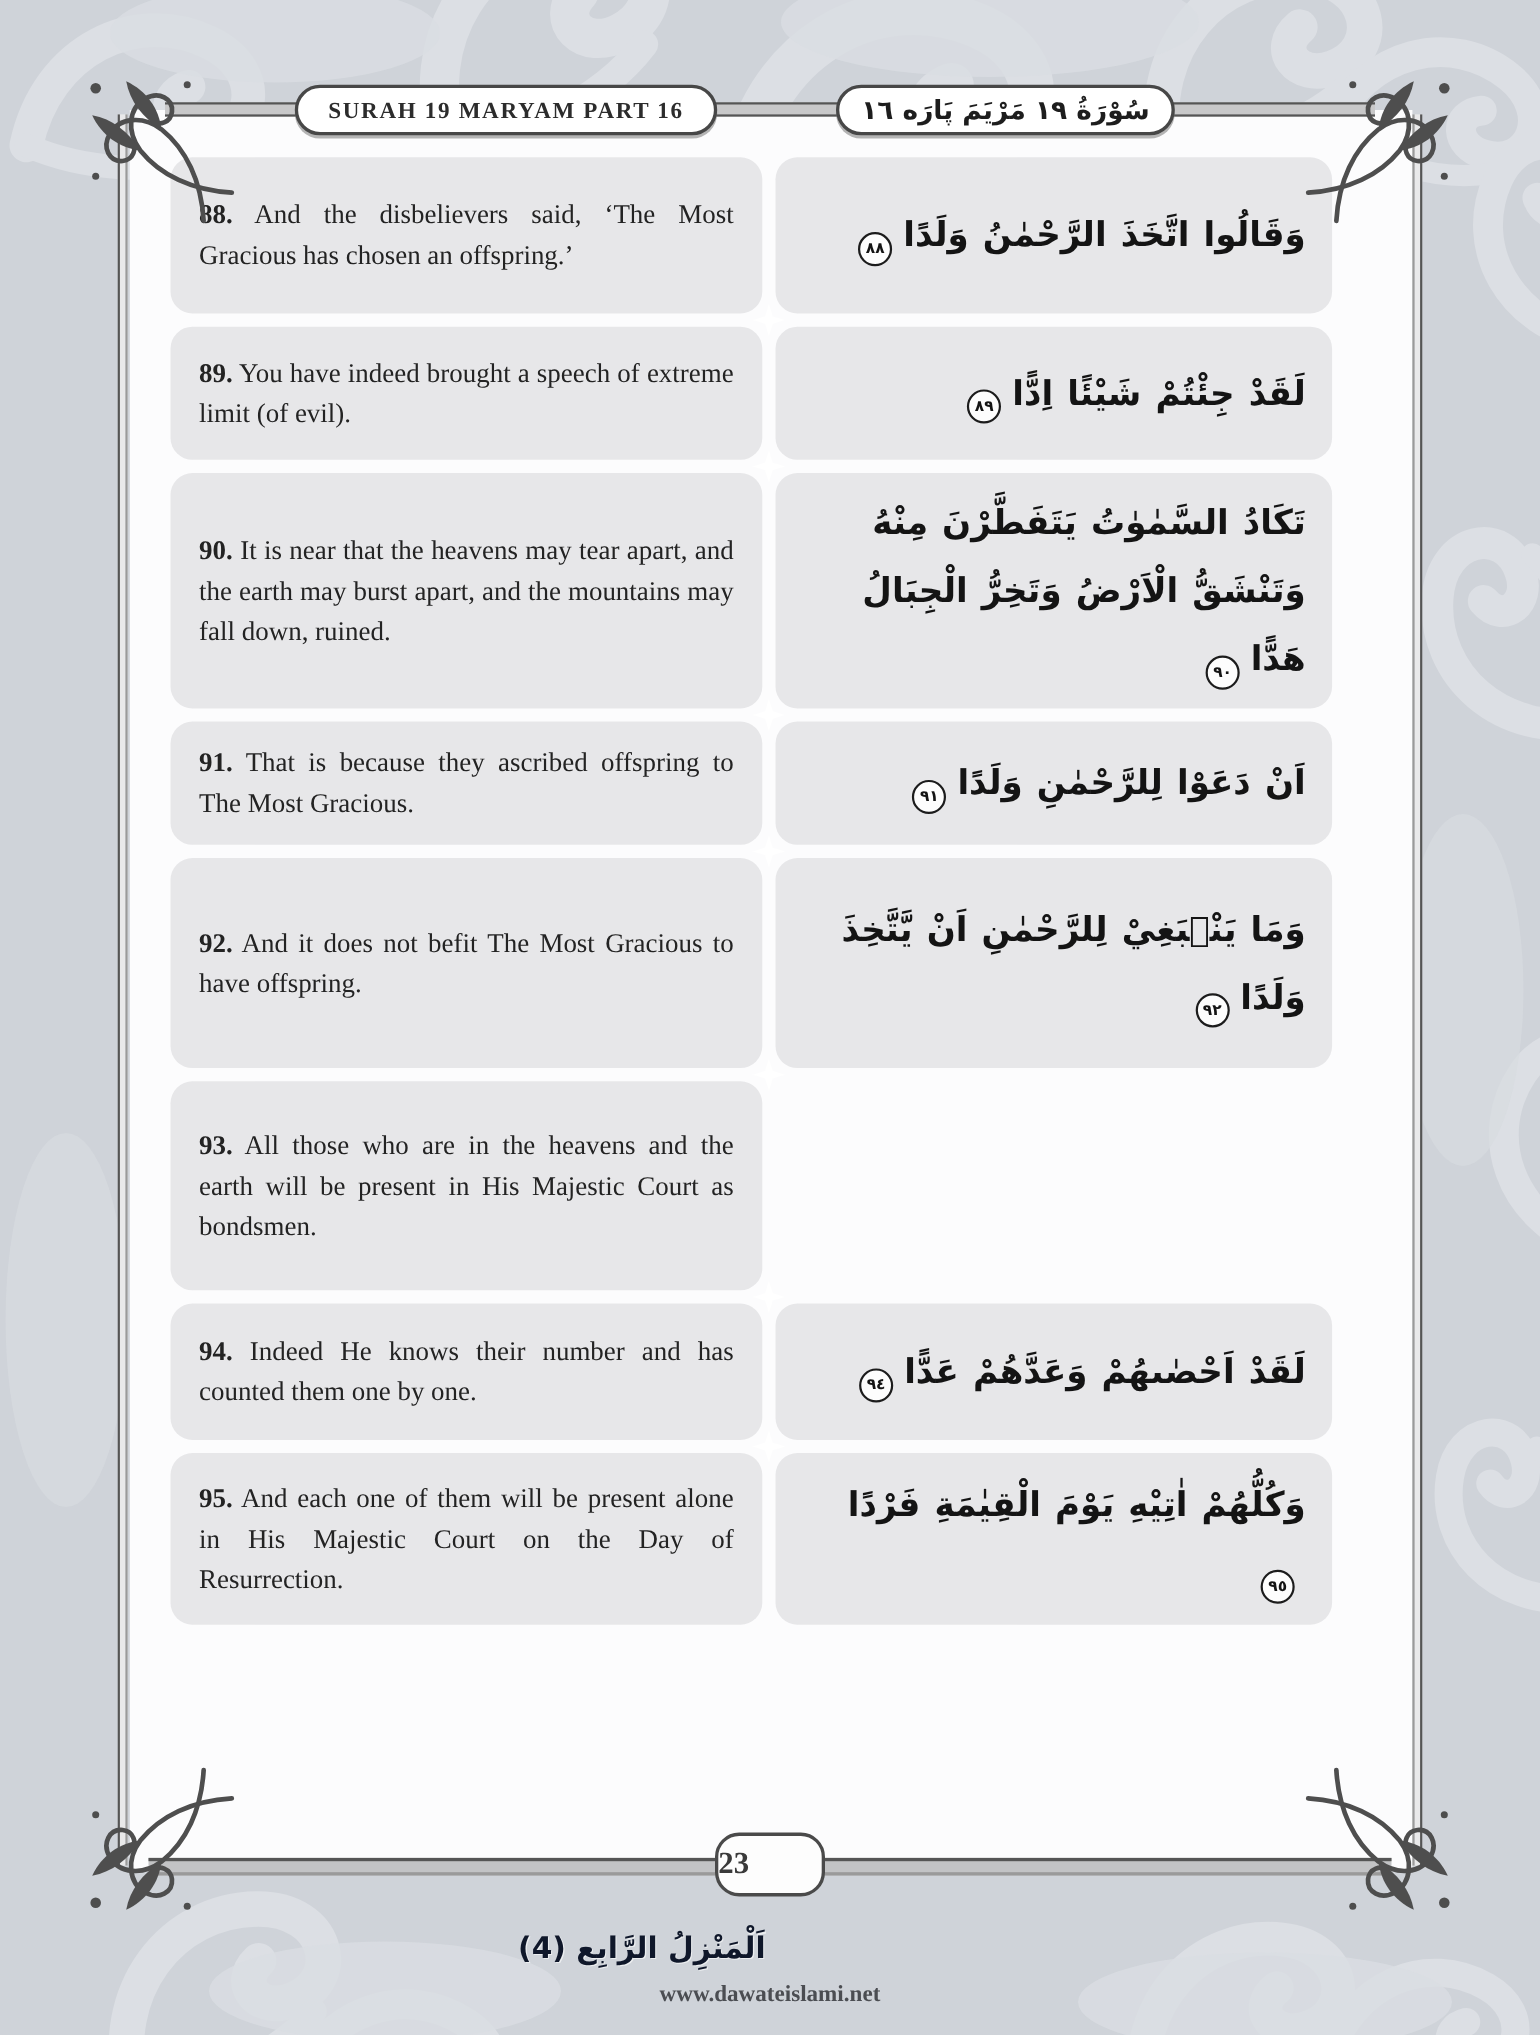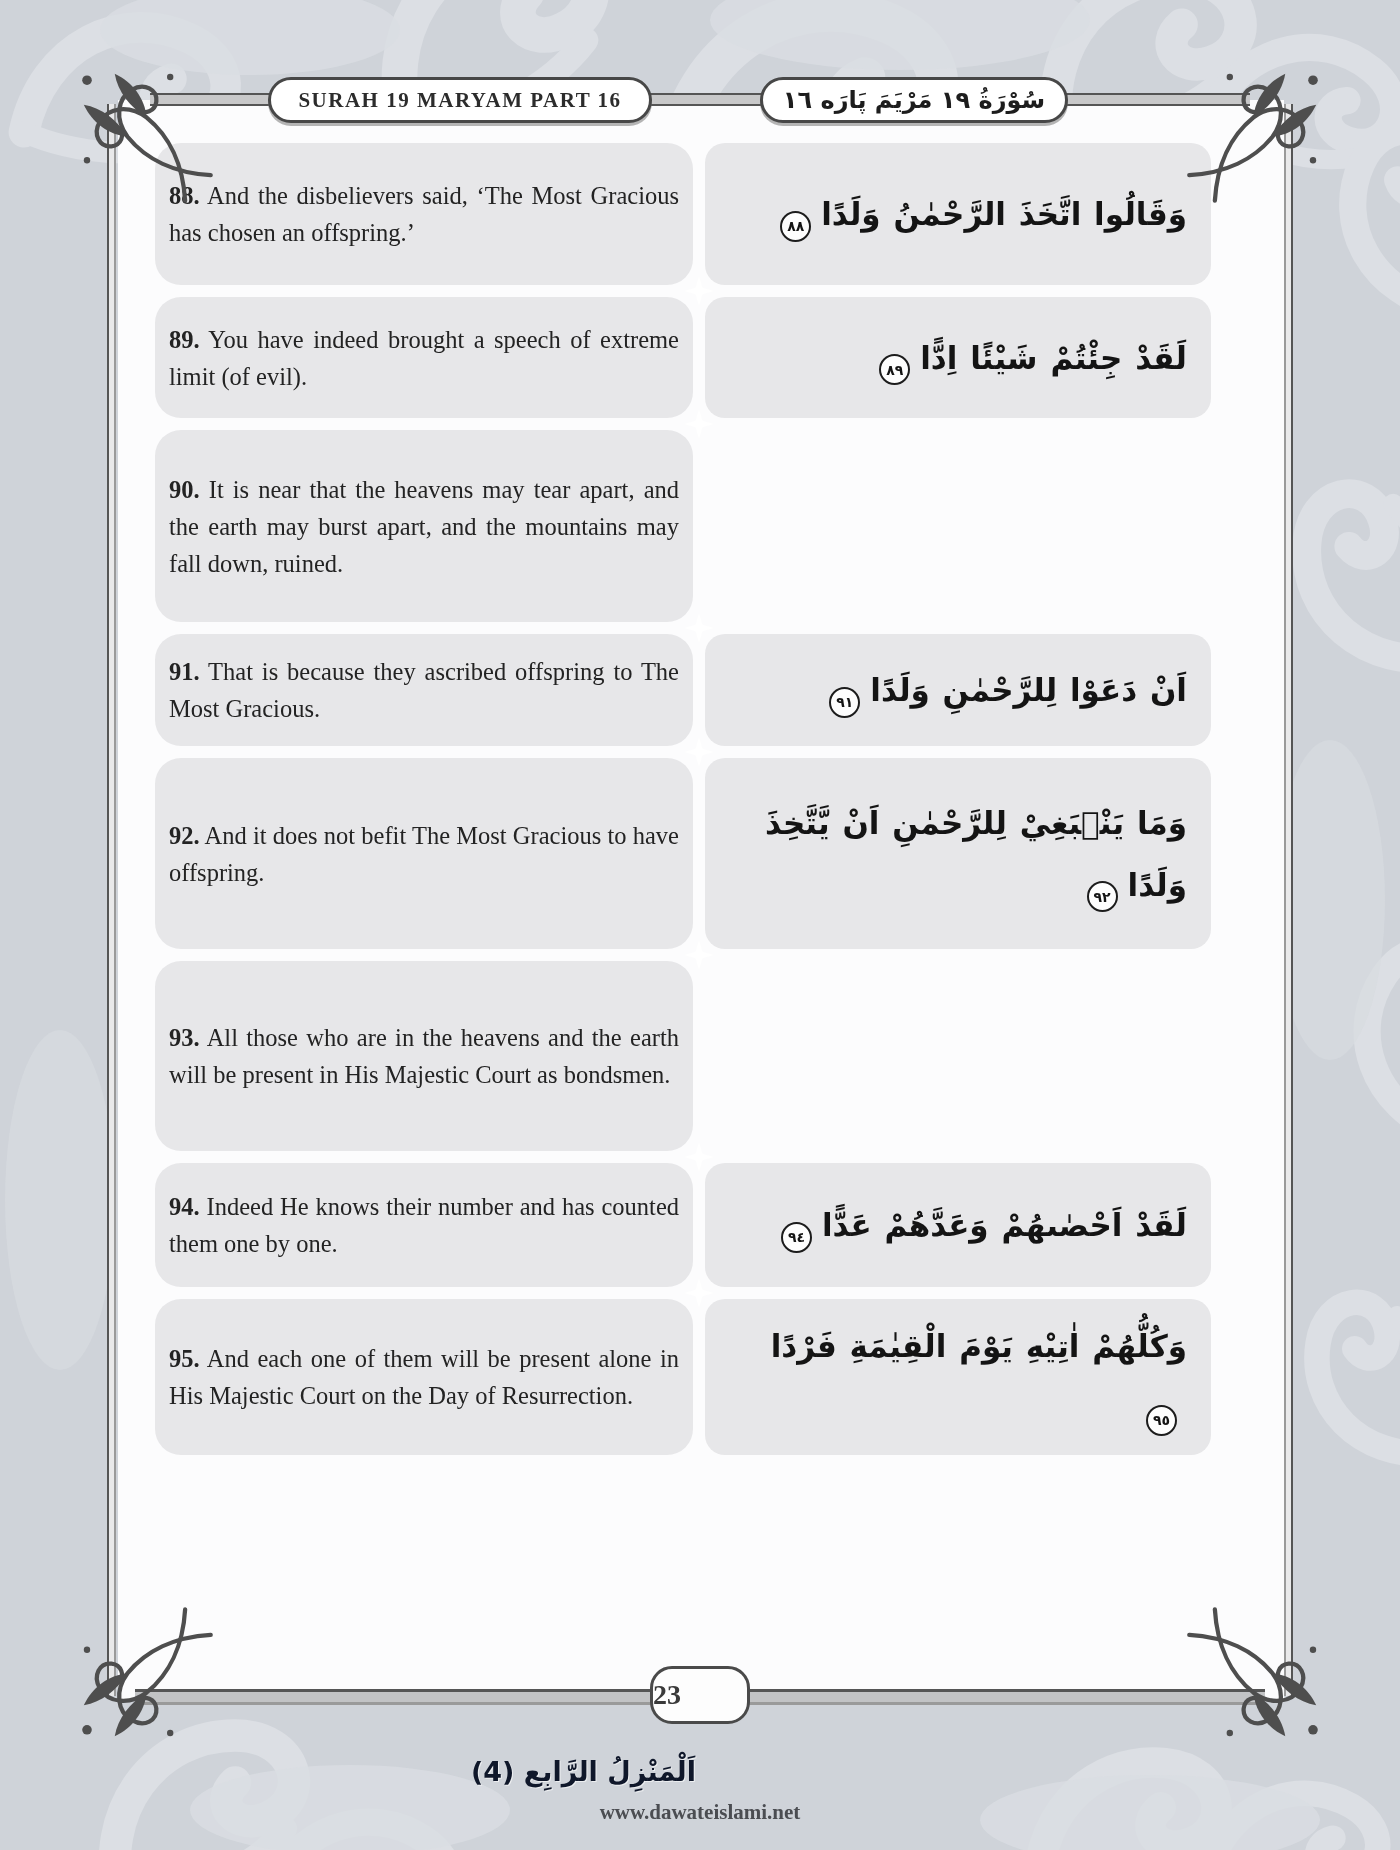--- a/index.html
+++ b/index.html
@@ -82,21 +82,21 @@
   .verse-row:nth-child(3){min-height:192px;}
   .verse-row:nth-child(4){min-height:112px;}
   .verse-row:nth-child(5){min-height:191px;}
   .verse-row:nth-child(6){min-height:190px;}
   .verse-row:nth-child(7){min-height:124px;}
   .verse-row:nth-child(8){min-height:156px;}
   .vbox{
     background:var(--box-bg);border-radius:20px;
     display:flex;align-items:center;
   }
-  .ebox{padding:14px 14px;border-radius:26px;}
+  .ebox{padding:14px 26px;}
   .etext{
     font-size:24.5px;line-height:37px;text-align:justify;color:var(--text-color);
     font-family:"Liberation Serif", serif;width:100%;
   }
   .etext .vnum{font-weight:bold;}
   .abox{padding:14px 24px;justify-content:flex-end;}
   .atext{
     direction:rtl;width:100%;text-align:right;
     font-family:"DejaVu Sans", sans-serif;font-weight:bold;
     font-size:31px;line-height:62px;color:var(--arabic-color);
@@ -260,20 +260,25 @@
             <span class="ayah-num">٨٩</span>
           </span></p>
     </div>
     <span class="sparkle"></span>
   </section>
 
   <section class="verse-row">
     <div class="vbox ebox">
       <p class="etext"><b class="vnum">90.</b> <span>It is near that the heavens may tear apart, and the earth may burst apart, and the mountains may fall down, ruined.</span></p>
     </div>
+    <div class="vbox abox">
+      <p class="atext" dir="rtl"><span>تَكَادُ السَّمٰوٰتُ يَتَفَطَّرْنَ مِنْهُ وَتَنْشَقُّ الْاَرْضُ وَتَخِرُّ الْجِبَالُ هَدًّا</span><span class="ayah-mark">
+            <span class="ayah-num">٩٠</span>
+          </span></p>
+    </div>
     <span class="sparkle"></span>
   </section>
 
   <section class="verse-row">
     <div class="vbox ebox">
       <p class="etext"><b class="vnum">91.</b> <span>That is because they ascribed offspring to The Most Gracious.</span></p>
     </div>
     <div class="vbox abox">
       <p class="atext" dir="rtl"><span>اَنْ دَعَوْا لِلرَّحْمٰنِ وَلَدًا</span><span class="ayah-mark">
             <span class="ayah-num">٩١</span>

